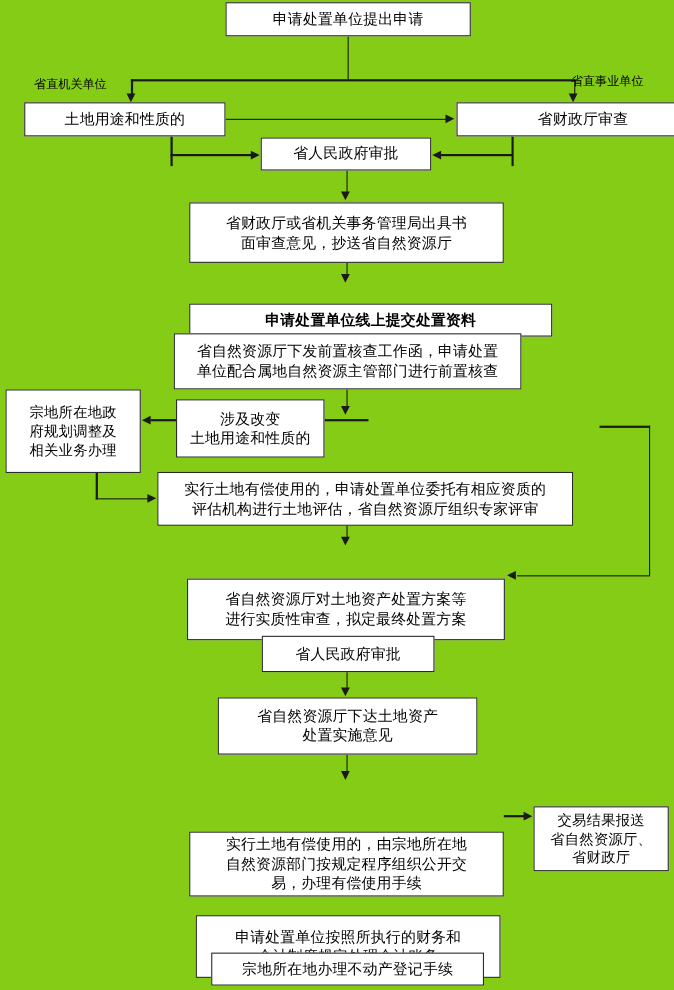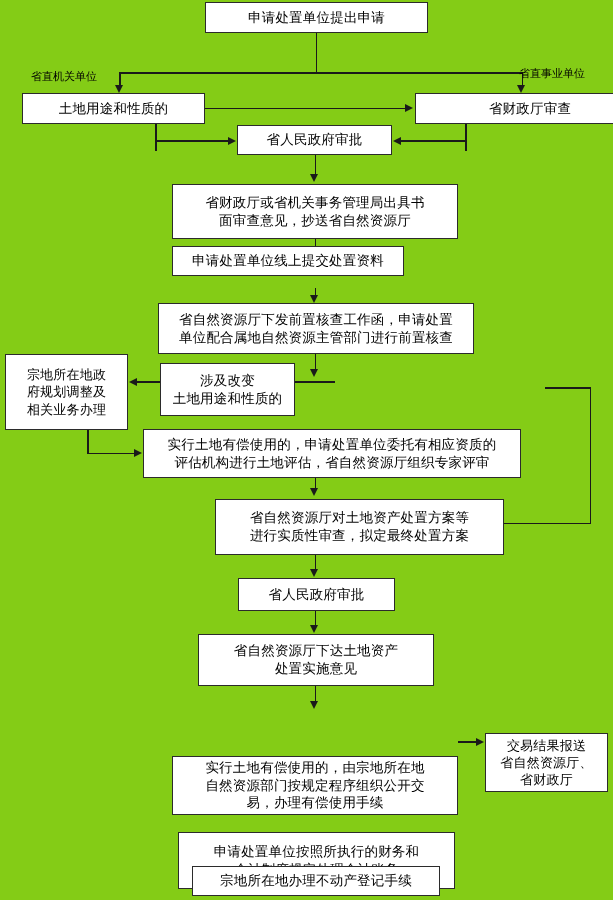--- a/index.html
+++ b/index.html
@@ -110,21 +110,21 @@
 
   <div class="ln v" style="left:314.5px;top:155px;height:21px;"></div>
   <div class="arw down" style="left:310px;top:174px;"></div>
 
   <div class="box" style="left:172px;top:184px;width:286px;height:55px;">省财政厅或省机关事务管理局出具书
 面审查意见，抄送省自然资源厅</div>
 
   <div class="ln v" style="left:314.5px;top:239px;height:12px;"></div>
   <div class="arw down" style="left:310px;top:249px;"></div>
 
-  <div class="box" style="left:172px;top:246px;width:232px;height:30px;">申请处置单位线上提交处置资料</div>
+  <div class="box" style="left:172px;top:276px;width:330px;height:30px;font-weight:bold;">申请处置单位线上提交处置资料</div>
 
   <div class="ln v" style="left:314.5px;top:288px;height:9px;"></div>
   <div class="arw down" style="left:310px;top:295px;"></div>
 
   <div class="box" style="left:158px;top:303px;width:316px;height:51px;">省自然资源厅下发前置核查工作函，申请处置
 单位配合属地自然资源主管部门进行前置核查</div>
 
   <div class="ln v" style="left:314.5px;top:354px;height:17px;"></div>
   <div class="arw down" style="left:310px;top:369px;"></div>
 
@@ -149,21 +149,21 @@
   <div class="ln v" style="left:87px;top:430px;height:24px;"></div>
   <div class="ln h" style="left:87px;top:452.5px;width:48px;"></div>
   <div class="arw right" style="left:134px;top:449px;"></div>
 
   <div class="box" style="left:143px;top:429px;width:378px;height:49px;">实行土地有偿使用的，申请处置单位委托有相应资质的
 评估机构进行土地评估，省自然资源厅组织专家评审</div>
 
   <div class="ln v" style="left:314.5px;top:478px;height:11px;"></div>
   <div class="arw down" style="left:310px;top:488px;"></div>
 
-  <div class="box" style="left:170px;top:499px;width:289px;height:56px;margin-left:45px;">省自然资源厅对土地资产处置方案等
+  <div class="box" style="left:170px;top:526px;width:289px;height:56px;">省自然资源厅对土地资产处置方案等
 进行实质性审查，拟定最终处置方案</div>
 
   <div class="ln v" style="left:314.5px;top:553px;height:17px;"></div>
   <div class="arw down" style="left:310px;top:569px;"></div>
 
   <div class="box" style="left:238px;top:578px;width:157px;height:33px;">省人民政府审批</div>
 
   <div class="ln v" style="left:314.5px;top:611px;height:15px;"></div>
   <div class="arw down" style="left:310px;top:625px;"></div>
 

